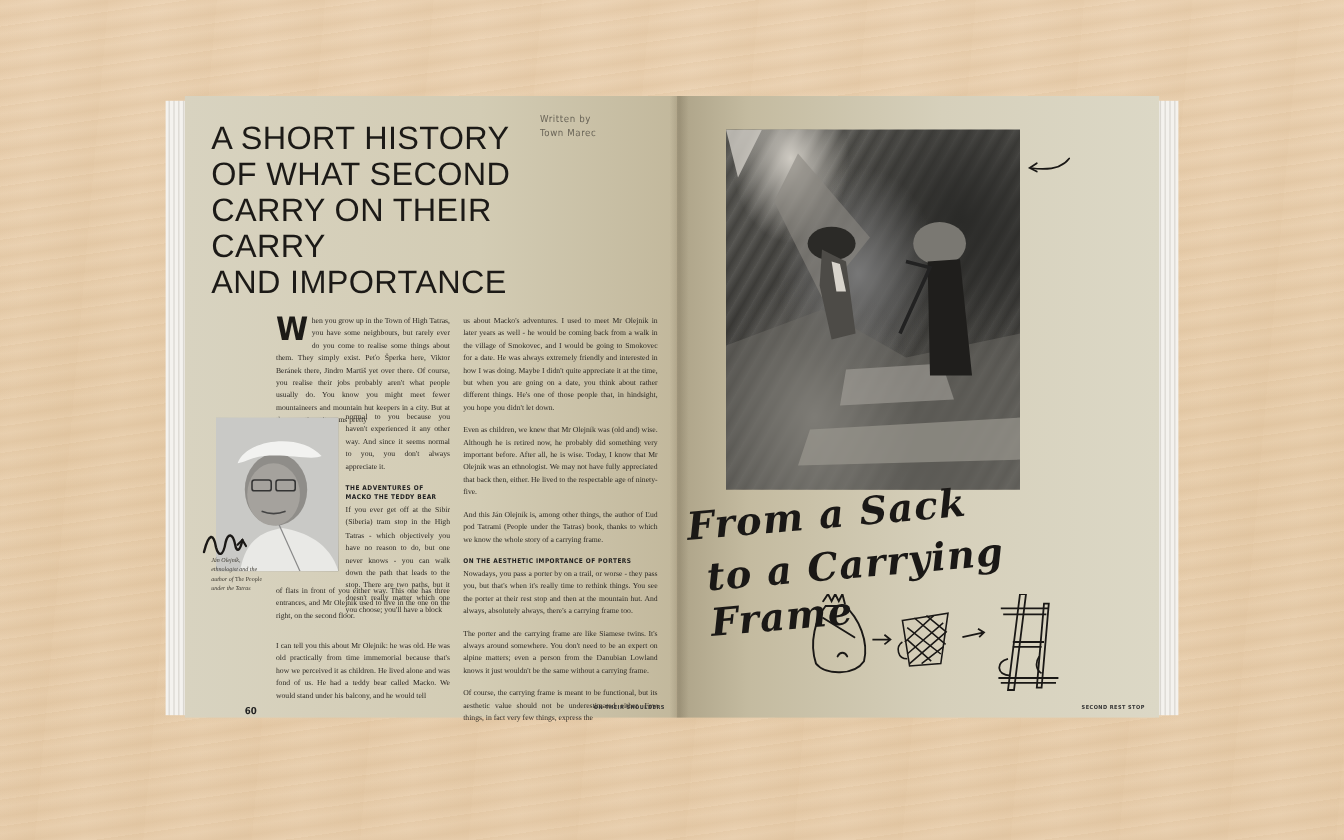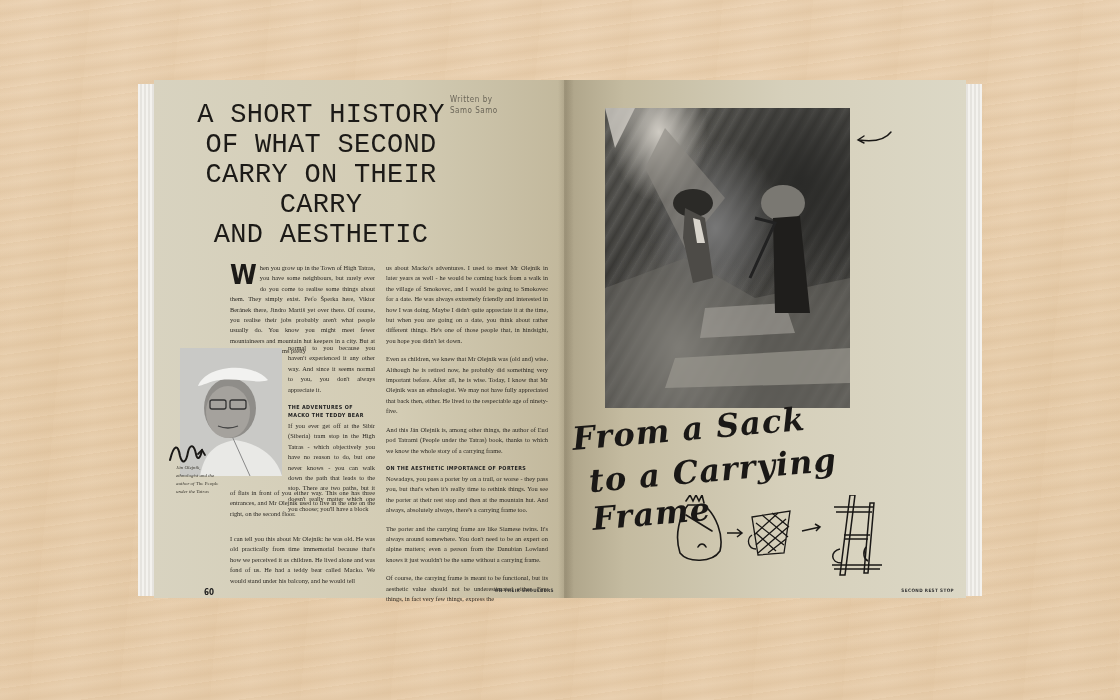--- a/index.html
+++ b/index.html
@@ -17,21 +17,21 @@
   .edge-right { position: absolute; right: 0; top: 4px; width: 18px; height: 512px;
     background: repeating-linear-gradient(90deg, #f4f2ee 0px, #f4f2ee 2px, #d8d5cf 3px, #f4f2ee 4px); }
   .page-left { position: absolute; left: 16px; top: 0; width: 410px; height: 518px;
     background: linear-gradient(90deg, #d8d3c0 0%, #d3ccb4 60%, #c2b89c 100%); }
   .page-right { position: absolute; left: 426px; top: 0; width: 402px; height: 518px;
     background: linear-gradient(90deg, #ada388 0%, #c4bba0 15%, #d6d0bb 55%, #dcd8c6 100%); }
   .spine-shadow { position: absolute; left: 420px; top: 0; width: 16px; height: 518px;
     background: linear-gradient(90deg, rgba(0,0,0,0) 0%, rgba(70,60,40,0.18) 50%, rgba(0,0,0,0) 100%); }
 
   .title { position: absolute; left: 22px; top: 20px; width: 290px;
-    font-family: Liberation Mono, monospace; font-size: 27px; line-height: 30px; color: #1c1a17; letter-spacing: 0.3px; text-align: center; }
+    font-family: Liberation Sans, sans-serif; font-size: 27px; line-height: 30px; color: #1c1a17; letter-spacing: 0.3px; }
   .byline { position: absolute; left: 296px; top: 14px; width: 90px; text-align: left;
     font-family: "DejaVu Sans Condensed", "DejaVu Sans", sans-serif; font-size: 8px; line-height: 11px; color: #6a6558; letter-spacing: 0.5px; }
 
   .body-text { font-family: "Liberation Serif", serif; font-size: 6.4px; line-height: 10.4px; color: #2b2823; text-align: justify; }
   .col1a { position: absolute; left: 76px; top: 183px; width: 145px; }
   .col1b { position: absolute; left: 134px; top: 263px; width: 87px; }
   .col1c { position: absolute; left: 76px; top: 408px; width: 145px; }
   .col1d { position: absolute; left: 76px; top: 454px; width: 145px; }
   .col2 { position: absolute; left: 232px; top: 183px; width: 162px; }
   .body-text p { margin: 0 0 8px 0; }
@@ -69,25 +69,25 @@
 
 <div class="book">
   <div class="edge-left"></div>
   <div class="edge-right"></div>
 
   <div class="page-left">
     <div class="title">
       <div>A SHORT HISTORY</div>
       <div>OF WHAT SECOND</div>
       <div>CARRY ON THEIR CARRY</div>
-      <div>AND AESTHETIC</div>
+      <div>AND IMPORTANCE</div>
     </div>
     <div class="byline">
       <div>Written by</div>
-      <div>Samo Samo</div>
+      <div>Town Marec</div>
     </div>
 
     <div class="body-text col1a">
       <span class="dropcap">W</span><span>hen you grow up in the Town of High Tatras, you have some neighbours, but rarely ever do you come to realise some things about them. They simply exist. Peťo Šperka here, Viktor Beránek there, Jindro Martiš yet over there. Of course, you realise their jobs probably aren't what people usually do. You know you might meet fewer mountaineers and mountain hut keepers in a city. But at the same time, it seems pretty</span>
     </div>
 
     <div class="body-text col1b">
       <p>normal to you because you haven't experienced it any other way. And since it seems normal to you, you don't always appreciate it.</p>
       <div class="subhead">THE ADVENTURES OF MACKO THE TEDDY BEAR</div>
       <p>If you ever get off at the Sibír (Siberia) tram stop in the High Tatras - which objectively you have no reason to do, but one never knows - you can walk down the path that leads to the stop. There are two paths, but it doesn't really matter which one you choose; you'll have a block</p>

